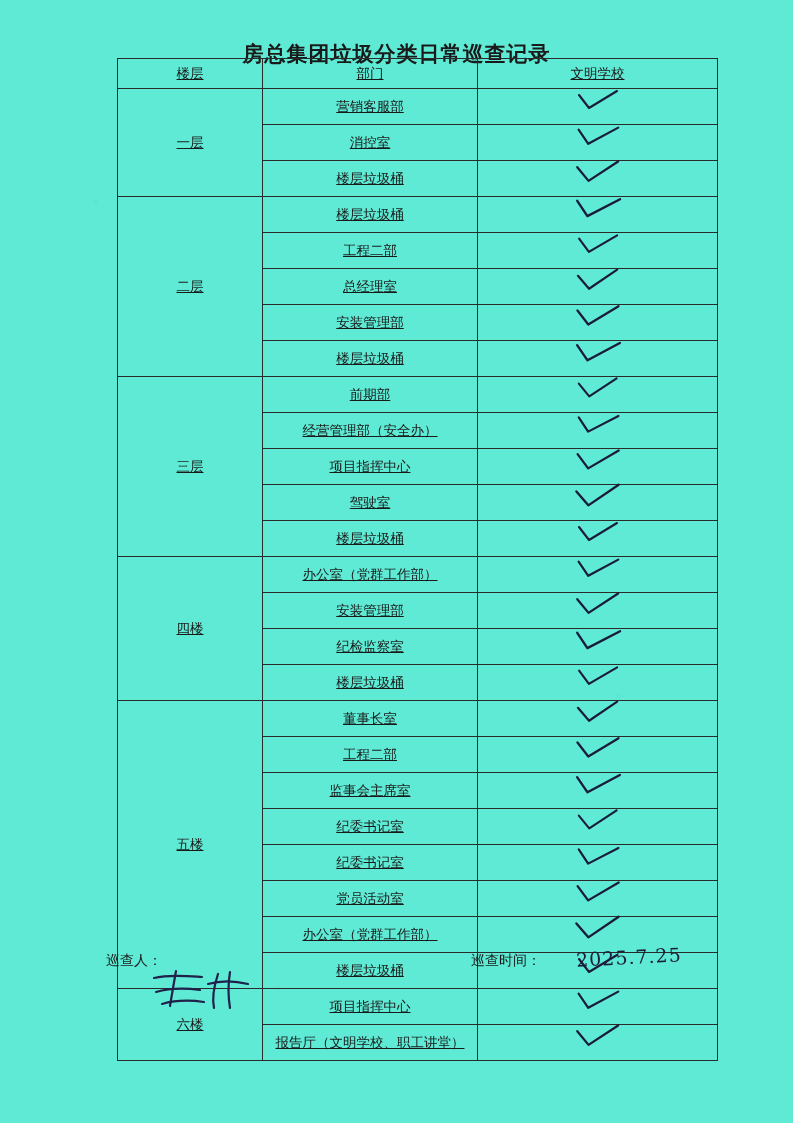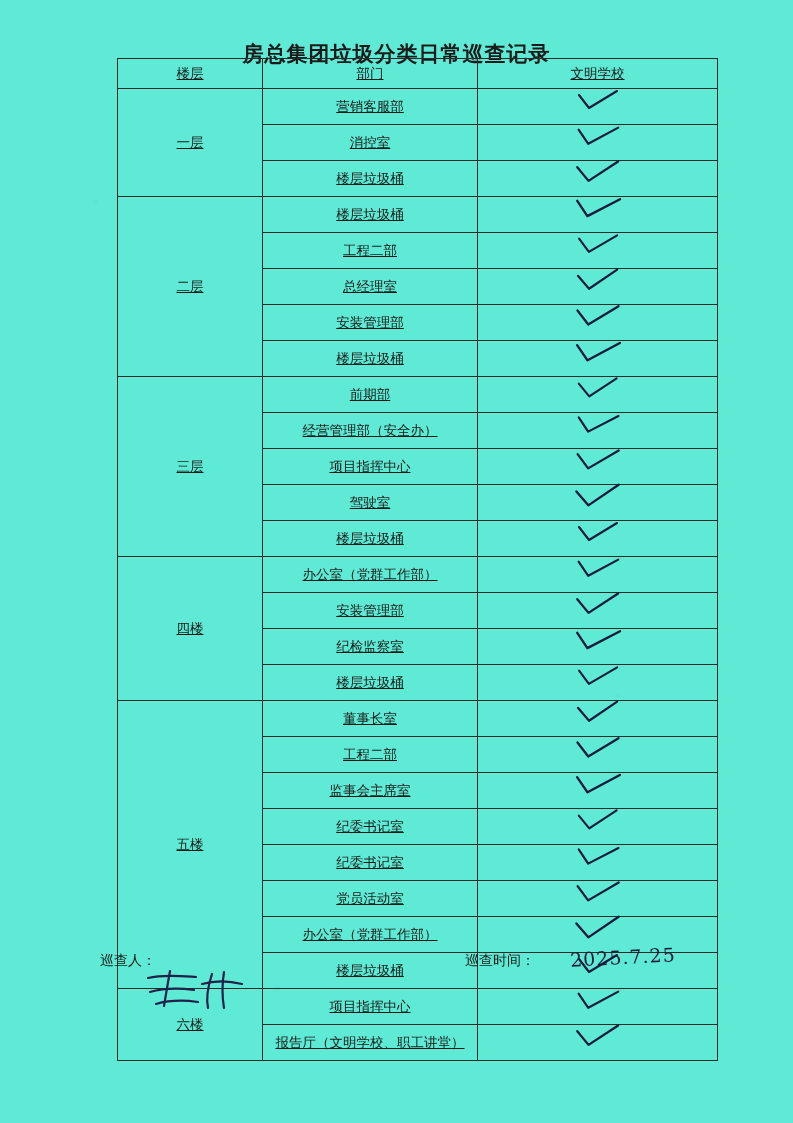--- a/index.html
+++ b/index.html
@@ -75,21 +75,21 @@
   .check {
     display: inline-block;
     width: 46px;
     height: 24px;
     position: relative;
   }
   .check svg { display: block; }
 
   .footer {
     position: absolute;
-    left: 100px;
+    left: 106px;
     top: 952px;
     width: 620px;
     height: 60px;
     font-size: 14px;
     font-family: "DejaVu Serif", "Liberation Serif", serif;
     text-align: center;
   }
   .footer .insp-label {
     position: absolute;
     left: 0;

